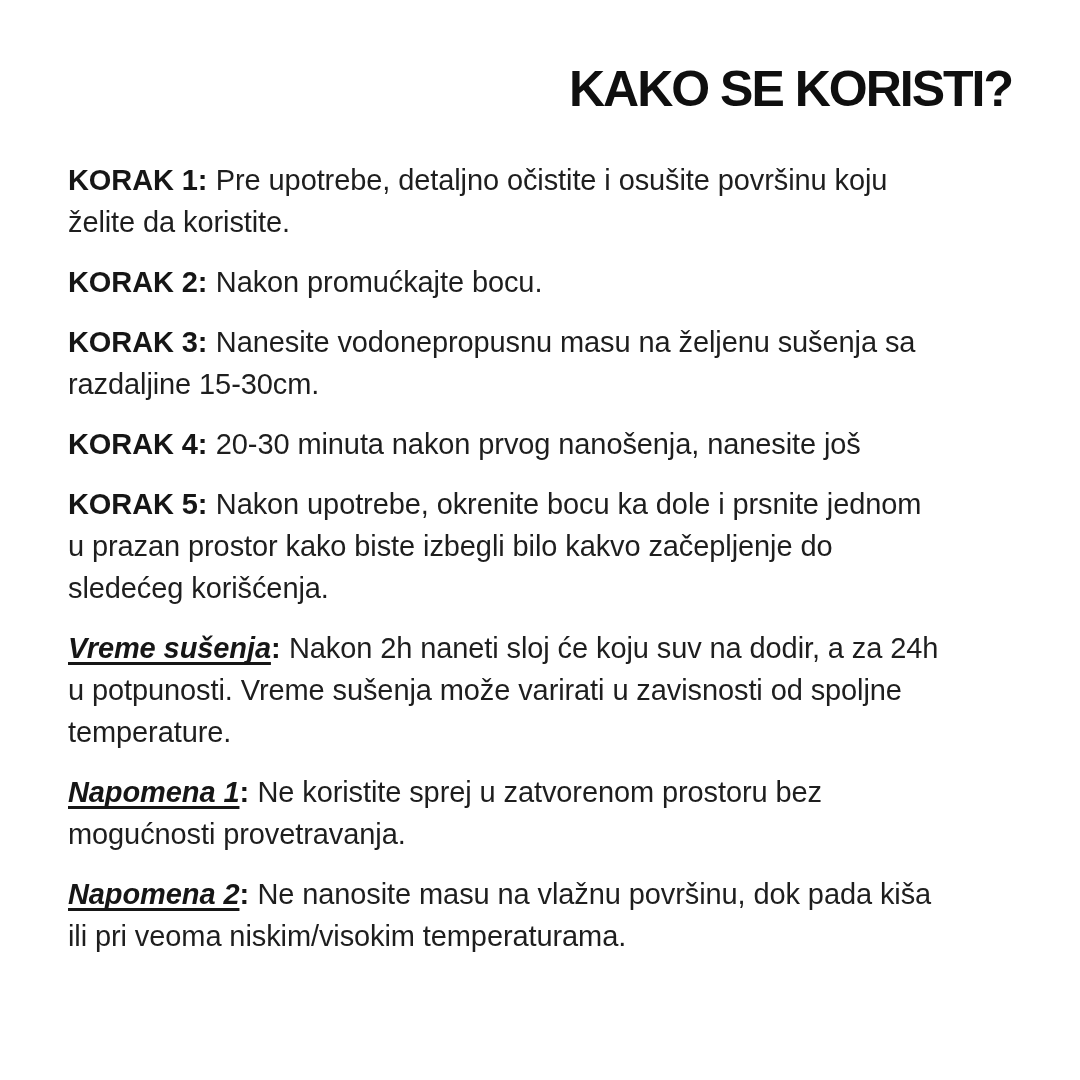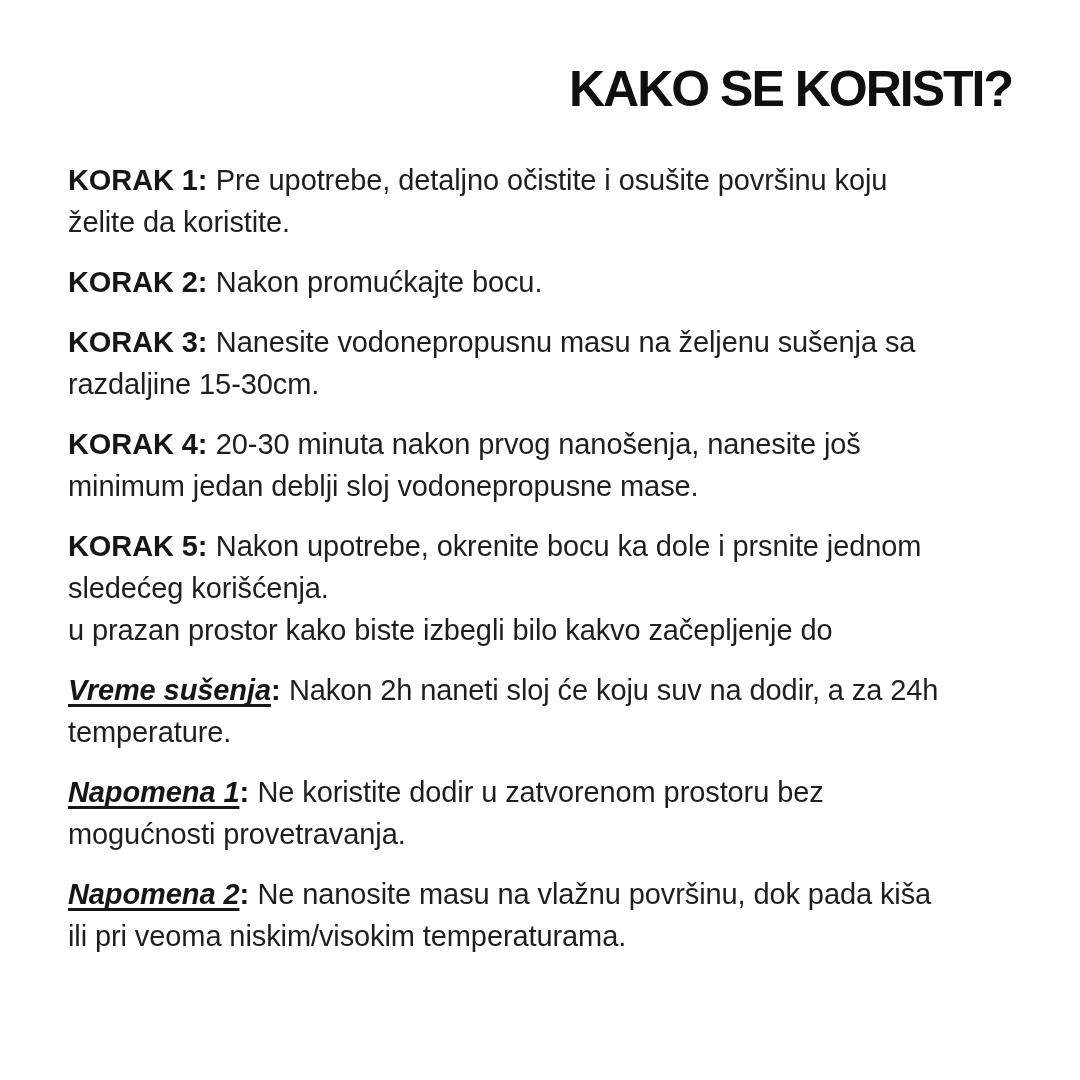--- a/index.html
+++ b/index.html
@@ -74,36 +74,36 @@
     <span class="line"><b class="label">KORAK 2</b><b class="colon">:</b><span class="rest">Nakon promućkajte bocu.</span></span>
   </p>
 
   <p class="para">
     <span class="line"><b class="label">KORAK 3</b><b class="colon">:</b><span class="rest">Nanesite vodonepropusnu masu na željenu sušenja sa</span></span>
     <span class="line">razdaljine 15-30cm.</span>
   </p>
 
   <p class="para">
     <span class="line"><b class="label">KORAK 4</b><b class="colon">:</b><span class="rest">20-30 minuta nakon prvog nanošenja, nanesite još</span></span>
-    <span class="line">minimum jedan deblji sloj vodonepropusne mase.</span>
   </p>
 
   <p class="para">
     <span class="line"><b class="label">KORAK 5</b><b class="colon">:</b><span class="rest">Nakon upotrebe, okrenite bocu ka dole i prsnite jednom</span></span>
+    <span class="line">u prazan prostor kako biste izbegli bilo kakvo začepljenje do</span>
     <span class="line">sledećeg korišćenja.</span>
-    <span class="line">u prazan prostor kako biste izbegli bilo kakvo začepljenje do</span>
   </p>
 
   <p class="para">
     <span class="line"><b class="label u">Vreme sušenja</b><b class="colon">:</b><span class="rest">Nakon 2h naneti sloj će koju suv na dodir, a za 24h</span></span>
+    <span class="line">u potpunosti. Vreme sušenja može varirati u zavisnosti od spoljne</span>
     <span class="line">temperature.</span>
   </p>
 
   <p class="para">
-    <span class="line"><b class="label u">Napomena 1</b><b class="colon">:</b><span class="rest">Ne koristite dodir u zatvorenom prostoru bez</span></span>
+    <span class="line"><b class="label u">Napomena 1</b><b class="colon">:</b><span class="rest">Ne koristite sprej u zatvorenom prostoru bez</span></span>
     <span class="line">mogućnosti provetravanja.</span>
   </p>
 
   <p class="para">
     <span class="line"><b class="label u">Napomena 2</b><b class="colon">:</b><span class="rest">Ne nanosite masu na vlažnu površinu, dok pada kiša</span></span>
     <span class="line">ili pri veoma niskim/visokim temperaturama.</span>
   </p>
 
 </div>
 

